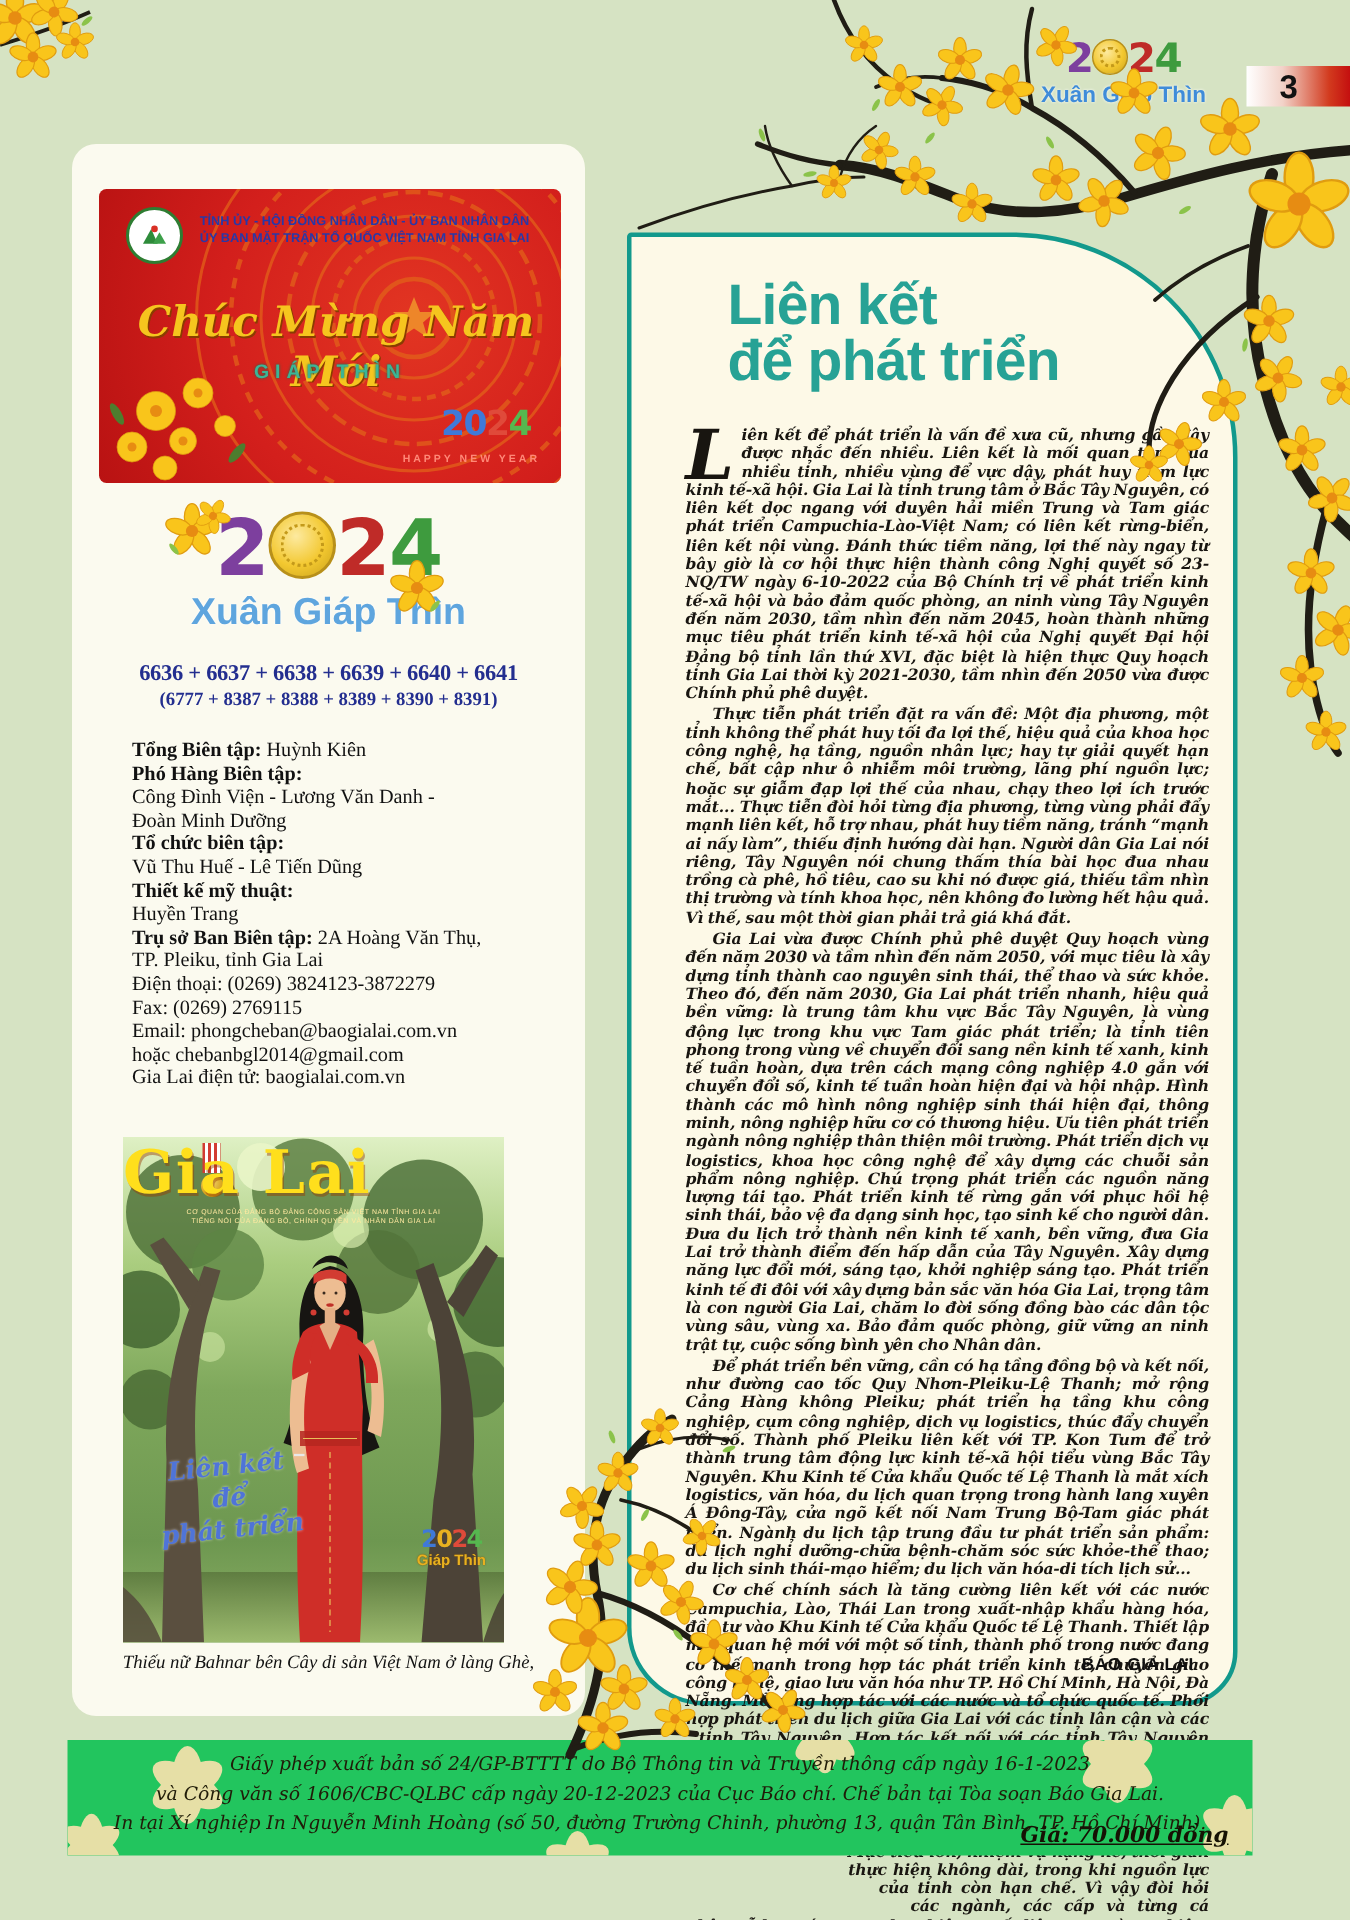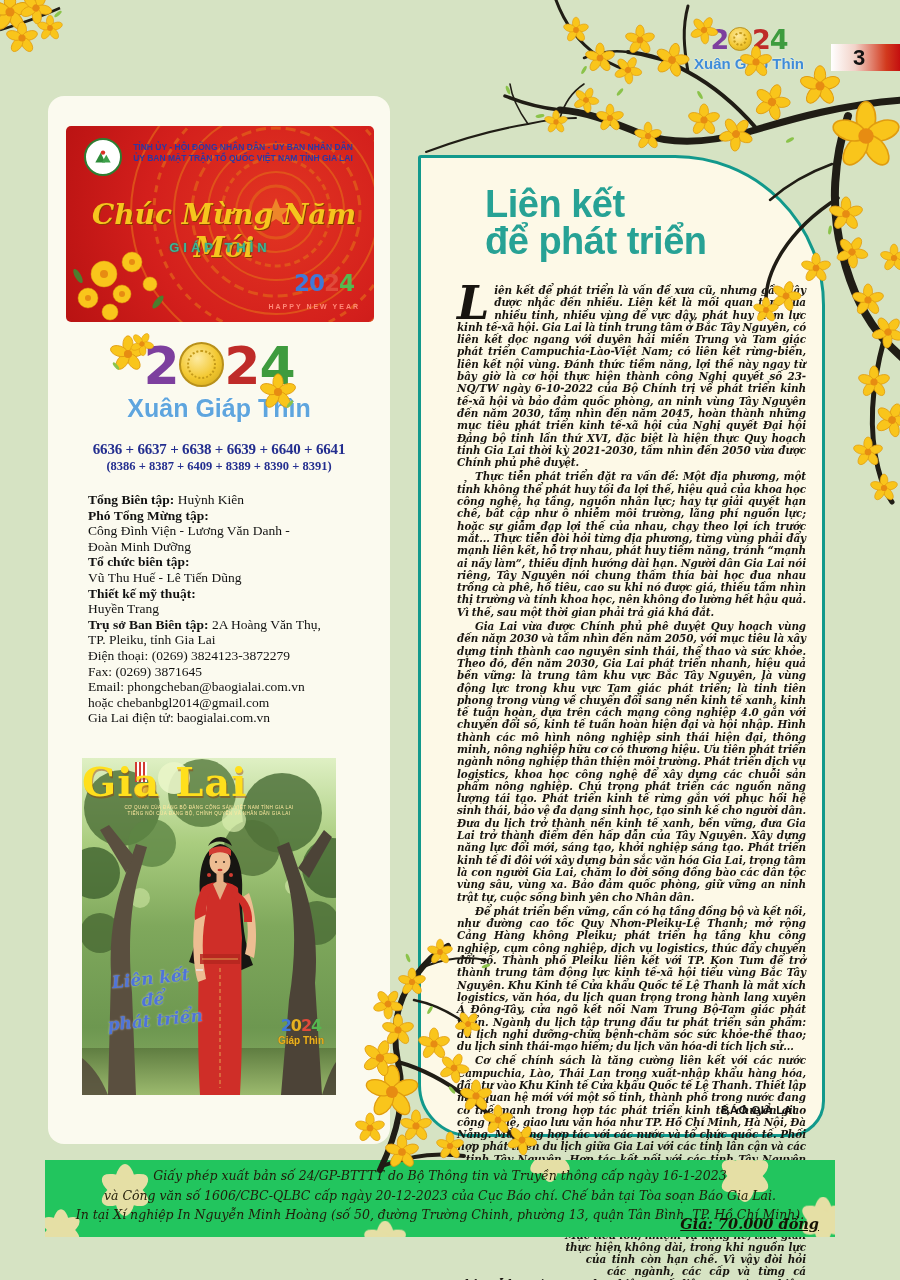--- a/index.html
+++ b/index.html
@@ -170,36 +170,36 @@
     <div id="card-happy">HAPPY NEW YEAR</div>
   </div>
 
   <div class="abs" id="year-logo-big">
     <div class="yl-digits"><span class="d-purple">2</span><span class="coin"></span><span class="d-red">2</span><span class="d-green">4</span></div>
     <div class="yl-sub">Xuân Giáp Thìn</div>
   </div>
 
   <div class="abs" id="hotline">
     <div id="hotline-main">6636 + 6637 + 6638 + 6639 + 6640 + 6641</div>
-    <div id="hotline-alt">(8386 + 8387 + 6409 + 8389 + 8390 + 8391)</div>
+    <div id="hotline-alt">(6777 + 8387 + 8388 + 8389 + 8390 + 8391)</div>
   </div>
 
   <div class="abs" id="masthead">
       <div><b>Tổng Biên tập:</b> Huỳnh Kiên</div>
-      <div><b>Phó Tổng Mừng tập:</b></div>
+      <div><b>Phó Hàng Biên tập:</b></div>
       <div>Công Đình Viện - Lương Văn Danh -</div>
       <div>Đoàn Minh Dưỡng</div>
       <div><b>Tổ chức biên tập:</b></div>
       <div>Vũ Thu Huế - Lê Tiến Dũng</div>
       <div><b>Thiết kế mỹ thuật:</b></div>
       <div>Huyền Trang</div>
       <div><b>Trụ sở Ban Biên tập:</b> 2A Hoàng Văn Thụ,</div>
       <div>TP. Pleiku, tỉnh Gia Lai</div>
       <div>Điện thoại: (0269) 3824123-3872279</div>
-      <div>Fax: (0269) 3871645</div>
+      <div>Fax: (0269) 2769115</div>
       <div>Email: phongcheban@baogialai.com.vn</div>
       <div>hoặc chebanbgl2014@gmail.com</div>
       <div>Gia Lai điện tử: baogialai.com.vn</div>
     </div>
 
   <div class="abs" id="cover">
     <svg width="254" height="337" viewBox="0 0 254 337">
       <defs>
         <linearGradient id="cg" x1="0" y1="0" x2="0" y2="1">
           <stop offset="0" stop-color="#dff0c4"></stop>
@@ -279,20 +279,21 @@
       <div>để</div>
       <div>phát triển</div>
     </div>
     <div id="cover-year">
       <div class="cy-digits"><span class="c-blue">2</span><span class="c-blue" style="color:#e8b120">0</span><span class="c-red">2</span><span class="c-grn">4</span></div>
       <div class="cy-zodiac">Giáp Thìn</div>
     </div>
   </div>
 
   <div class="abs" id="caption">
+    <div>Thiếu nữ Bahnar bên Cây di sản Việt Nam ở làng Ghè,</div>
   </div>
 
   <div class="abs" id="article-panel">
     <div id="article-title">
       <div>Liên kết</div>
       <div>để phát triển</div>
     </div>
     <div id="article-body">
       <p class="first"><span class="dropcap">L</span><span>iên kết để phát triển là vấn đề xưa cũ, nhưng gần đây được nhắc đến nhiều. Liên kết là mối quan tâm của nhiều tỉnh, nhiều vùng để vực dậy, phát huy tiềm lực kinh tế-xã hội. Gia Lai là tỉnh trung tâm ở Bắc Tây Nguyên, có liên kết dọc ngang với duyên hải miền Trung và Tam giác phát triển Campuchia-Lào-Việt Nam; có liên kết rừng-biển, liên kết nội vùng. Đánh thức tiềm năng, lợi thế này ngay từ bây giờ là cơ hội thực hiện thành công Nghị quyết số 23-NQ/TW ngày 6-10-2022 của Bộ Chính trị về phát triển kinh tế-xã hội và bảo đảm quốc phòng, an ninh vùng Tây Nguyên đến năm 2030, tầm nhìn đến năm 2045, hoàn thành những mục tiêu phát triển kinh tế-xã hội của Nghị quyết Đại hội Đảng bộ tỉnh lần thứ XVI, đặc biệt là hiện thực Quy hoạch tỉnh Gia Lai thời kỳ 2021-2030, tầm nhìn đến 2050 vừa được Chính phủ phê duyệt.</span></p>
       <span id="article-paragraphs"><p>Thực tiễn phát triển đặt ra vấn đề: Một địa phương, một tỉnh không thể phát huy tối đa lợi thế, hiệu quả của khoa học công nghệ, hạ tầng, nguồn nhân lực; hay tự giải quyết hạn chế, bất cập như ô nhiễm môi trường, lãng phí nguồn lực; hoặc sự giẫm đạp lợi thế của nhau, chạy theo lợi ích trước mắt... Thực tiễn đòi hỏi từng địa phương, từng vùng phải đẩy mạnh liên kết, hỗ trợ nhau, phát huy tiềm năng, tránh “mạnh ai nấy làm”, thiếu định hướng dài hạn. Người dân Gia Lai nói riêng, Tây Nguyên nói chung thấm thía bài học đua nhau trồng cà phê, hồ tiêu, cao su khi nó được giá, thiếu tầm nhìn thị trường và tính khoa học, nên không đo lường hết hậu quả. Vì thế, sau một thời gian phải trả giá khá đắt.</p><p>Gia Lai vừa được Chính phủ phê duyệt Quy hoạch vùng đến năm 2030 và tầm nhìn đến năm 2050, với mục tiêu là xây dựng tỉnh thành cao nguyên sinh thái, thể thao và sức khỏe. Theo đó, đến năm 2030, Gia Lai phát triển nhanh, hiệu quả bền vững: là trung tâm khu vực Bắc Tây Nguyên, là vùng động lực trong khu vực Tam giác phát triển; là tỉnh tiên phong trong vùng về chuyển đổi sang nền kinh tế xanh, kinh tế tuần hoàn, dựa trên cách mạng công nghiệp 4.0 gắn với chuyển đổi số, kinh tế tuần hoàn hiện đại và hội nhập. Hình thành các mô hình nông nghiệp sinh thái hiện đại, thông minh, nông nghiệp hữu cơ có thương hiệu. Ưu tiên phát triển ngành nông nghiệp thân thiện môi trường. Phát triển dịch vụ logistics, khoa học công nghệ để xây dựng các chuỗi sản phẩm nông nghiệp. Chú trọng phát triển các nguồn năng lượng tái tạo. Phát triển kinh tế rừng gắn với phục hồi hệ sinh thái, bảo vệ đa dạng sinh học, tạo sinh kế cho người dân. Đưa du lịch trở thành nền kinh tế xanh, bền vững, đưa Gia Lai trở thành điểm đến hấp dẫn của Tây Nguyên. Xây dựng năng lực đổi mới, sáng tạo, khởi nghiệp sáng tạo. Phát triển kinh tế đi đôi với xây dựng bản sắc văn hóa Gia Lai, trọng tâm là con người Gia Lai, chăm lo đời sống đồng bào các dân tộc vùng sâu, vùng xa. Bảo đảm quốc phòng, giữ vững an ninh trật tự, cuộc sống bình yên cho Nhân dân.</p><p>Để phát triển bền vững, cần có hạ tầng đồng bộ và kết nối, như đường cao tốc Quy Nhơn-Pleiku-Lệ Thanh; mở rộng Cảng Hàng không Pleiku; phát triển hạ tầng khu công nghiệp, cụm công nghiệp, dịch vụ logistics, thúc đẩy chuyển đổi số. Thành phố Pleiku liên kết với TP. Kon Tum để trở thành trung tâm động lực kinh tế-xã hội tiểu vùng Bắc Tây Nguyên. Khu Kinh tế Cửa khẩu Quốc tế Lệ Thanh là mắt xích logistics, văn hóa, du lịch quan trọng trong hành lang xuyên Á Đông-Tây, cửa ngõ kết nối Nam Trung Bộ-Tam giác phát triển. Ngành du lịch tập trung đầu tư phát triển sản phẩm: du lịch nghỉ dưỡng-chữa bệnh-chăm sóc sức khỏe-thể thao; du lịch sinh thái-mạo hiểm; du lịch văn hóa-di tích lịch sử...</p><p><span class="branch-spacer"></span>Cơ chế chính sách là tăng cường liên kết với các nước Campuchia, Lào, Thái Lan trong xuất-nhập khẩu hàng hóa, đầu tư vào Khu Kinh tế Cửa khẩu Quốc tế Lệ Thanh. Thiết lập mối quan hệ mới với một số tỉnh, thành phố trong nước đang có thế mạnh trong hợp tác phát triển kinh tế, chuyển giao công nghệ, giao lưu văn hóa như TP. Hồ Chí Minh, Hà Nội, Đà Nẵng. Mở rộng hợp tác với các nước và tổ chức quốc tế. Phối hợp phát triển du lịch giữa Gia Lai với các tỉnh lân cận và các tỉnh Tây Nguyên. Hợp tác kết nối với các tỉnh Tây Nguyên trong phát triển công nghiệp chế biến nông sản, xây dựng vùng nguyên liệu chung, trồng và chế biến sản phẩm từ cây công nghiệp như cao su, cà phê; cây dược liệu, cây ăn quả; chăn nuôi đại gia súc như bò thịt, bò sữa; trồng và bảo vệ rừng.</p><p>Mục tiêu lớn, nhiệm vụ nặng nề, thời gian thực hiện không dài, trong khi nguồn lực của tỉnh còn hạn chế. Vì vậy đòi hỏi các ngành, các cấp và từng cá nhân nỗ lực, sáng tạo, thực hiện quyết liệt trong từng nhiệm vụ. Cả hệ thống chính trị đồng tâm nhất trí thực hiện mục tiêu chung vì sự thịnh vượng và an lành của người dân, chắc chắn mục tiêu mà chúng ta để ra sẽ sớm thành hiện thực.</p></span>

